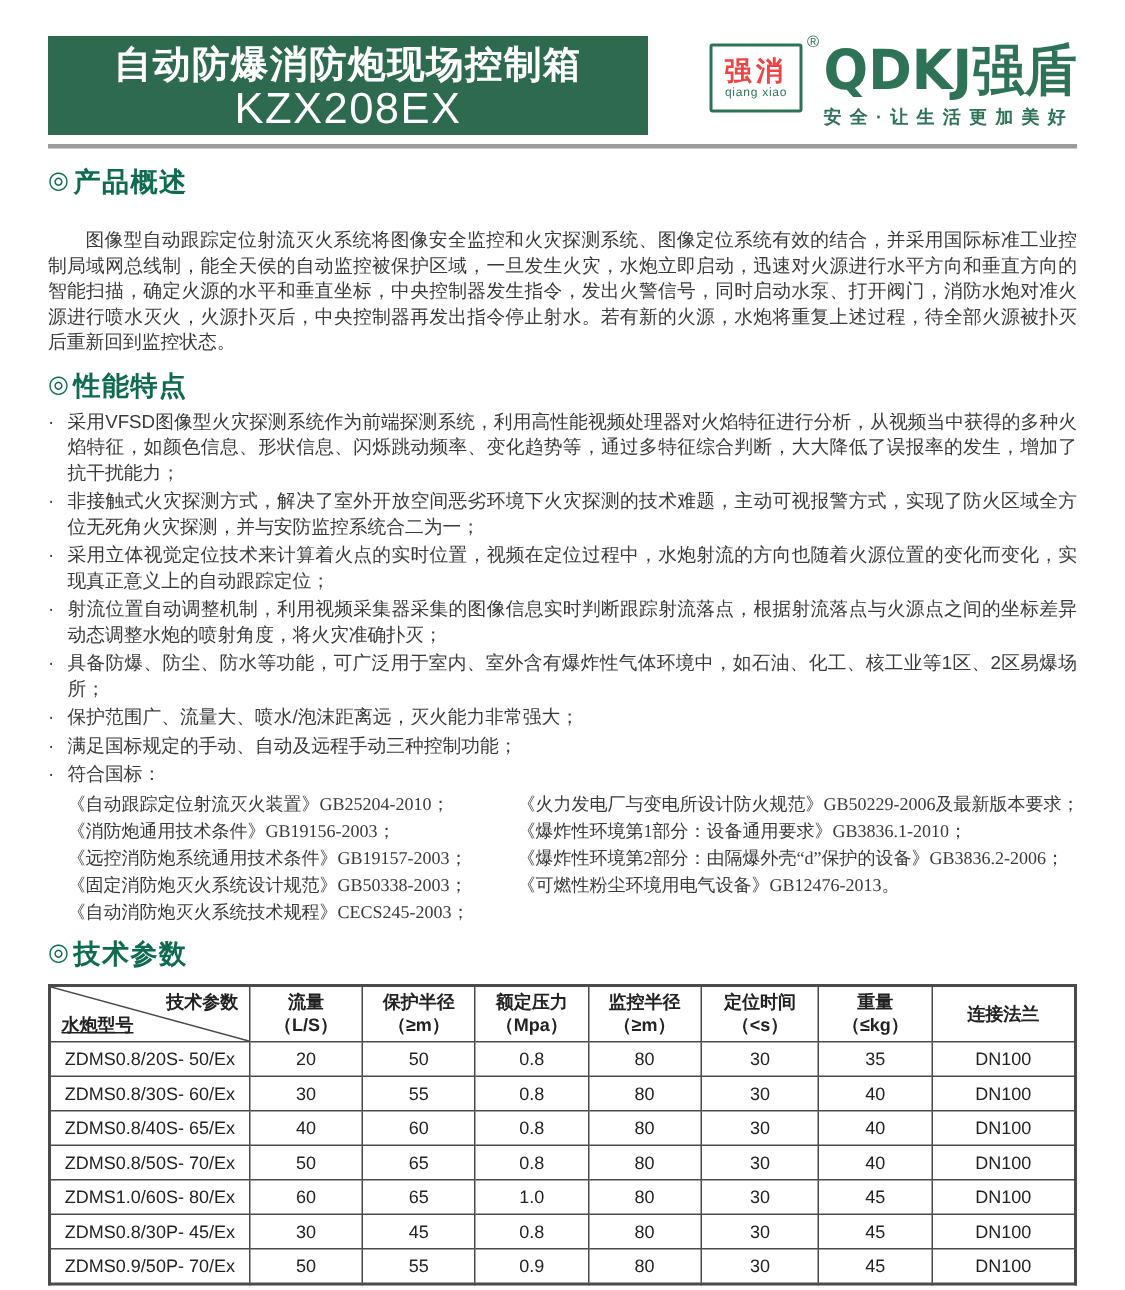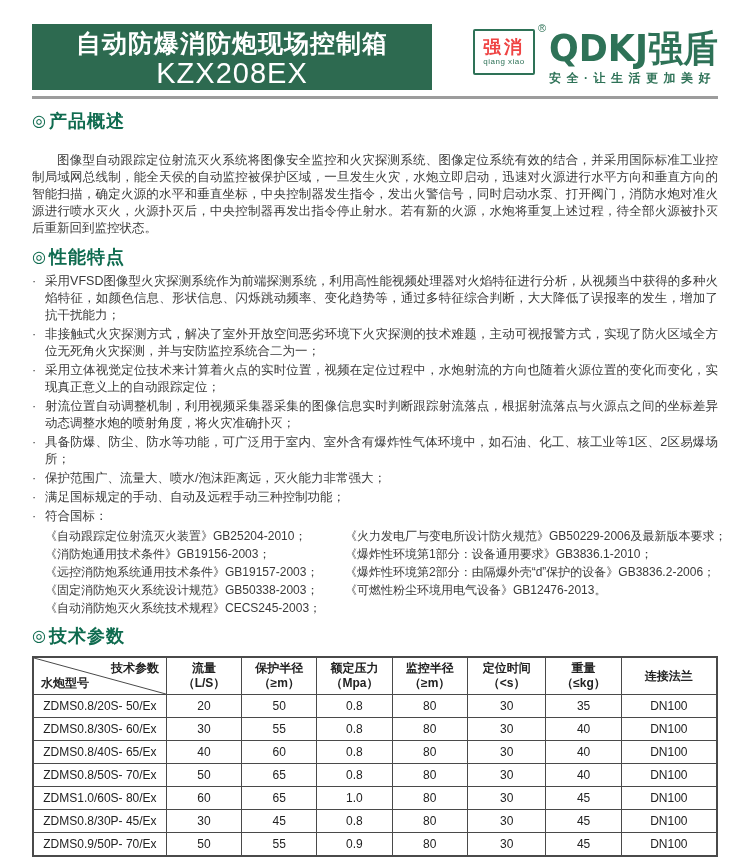--- a/index.html
+++ b/index.html
@@ -54,41 +54,41 @@
 
   
   .features-list{margin:4px 0 0 0;padding:0;list-style:none;}
   .feature-item{display:flex;font-size:12.5px;line-height:17px;margin-bottom:2px;}
   .feature-bullet{width:13px;flex:none;text-align:left;}
   .feature-text{flex:1;text-align:justify;}
 
   .standards{display:flex;margin-left:13px;font-size:12px;line-height:18px;color:#3a3a3a;}
   .standards-col-left{width:300px;flex:none;}
   .standards-col-right{flex:1;}
-  .standard-item{white-space:nowrap;}
+  .standard-item{white-space:nowrap;font-family:Liberation Serif, serif;}
 
   
   .spec-table{
     width:100%;border-collapse:collapse;margin-top:8px;table-layout:fixed;
     border:2px solid #4a4a4a;
   }
   .spec-table th,.spec-table td{
     border:1px solid #4a4a4a;text-align:center;vertical-align:middle;
     font-size:12px;color:#222;padding:0;
   }
   .spec-table thead th{height:36px;font-weight:bold;}
   .spec-table tbody td{height:22px;font-weight:normal;}
   .th-inner{display:flex;flex-direction:column;justify-content:center;}
   .th-name,.th-unit{display:block;line-height:15px;}
   .model-cell{text-align:left;padding-left:8px;}
   .diag-cell{position:relative;}
   .diag-svg{position:absolute;left:0;top:0;width:100%;height:100%;}
   .diag-svg line{stroke:#4a4a4a;stroke-width:1;vector-effect:non-scaling-stroke;}
   .diag-top{position:absolute;top:2px;right:7px;font-weight:bold;font-size:12px;}
-  .diag-bottom{position:absolute;bottom:2px;left:7px;font-weight:bold;font-size:12px;}
+  .diag-bottom{position:absolute;bottom:2px;left:7px;font-weight:bold;font-size:12px;text-decoration:underline;}
 </style>
 </head>
 <body>
 
 <div class="page">
 
   <div class="header-row">
     <div class="title-box">
       <div class="title-line1">自动防爆消防炮现场控制箱</div>
       <div class="title-line2">KZX208EX</div>

